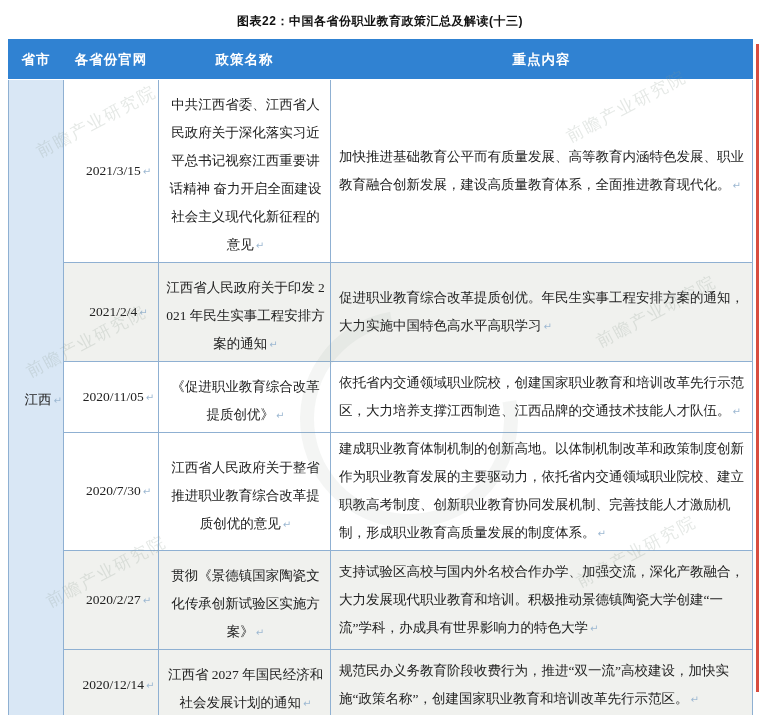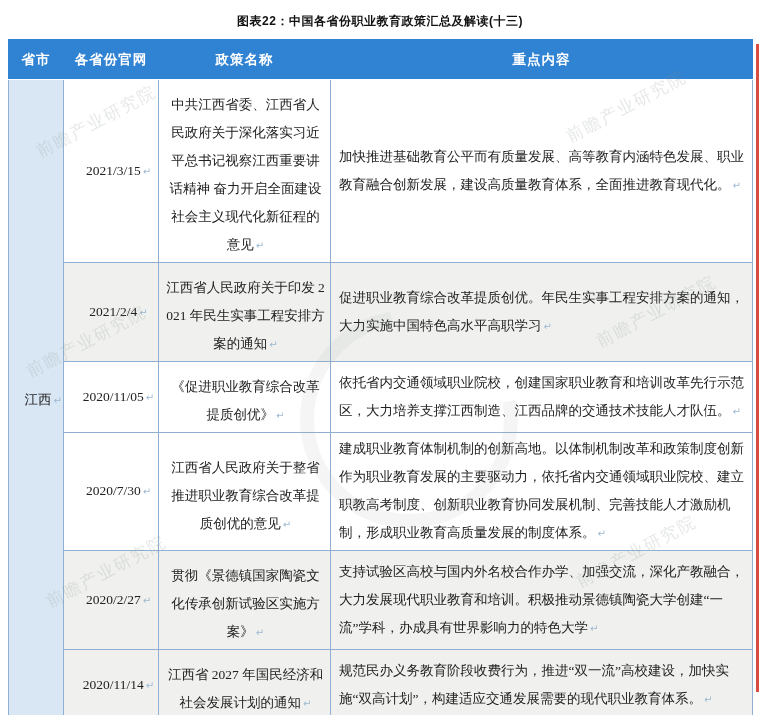--- a/index.html
+++ b/index.html
@@ -104,23 +104,23 @@
     <td class="content"><span>建成职业教育体制机制的创新高地。以体制机制改革和政策制度创新作为职业教育发展的主要驱动力，依托省内交通领域职业院校、建立职教高考制度、创新职业教育协同发展机制、完善技能人才激励机制，形成职业教育高质量发展的制度体系。</span><span class="rm">↵</span></td>
   </tr>
 
   <tr class="r r5 alt">
     <td class="date"><span>2020/2/27</span><span class="rm">↵</span></td>
     <td class="policy-name"><span>贯彻《景德镇国家陶瓷文化传承创新试验区实施方案》</span><span class="rm">↵</span></td>
     <td class="content"><span>支持试验区高校与国内外名校合作办学、加强交流，深化产教融合，大力发展现代职业教育和培训。积极推动景德镇陶瓷大学创建“一流”学科，办成具有世界影响力的特色大学</span><span class="rm">↵</span></td>
   </tr>
 
   <tr class="r r6 alt">
-    <td class="date"><span>2020/11/14</span><span class="rm">↵</span></td>
+    <td class="date"><span>2020/12/14</span><span class="rm">↵</span></td>
     <td class="policy-name"><span>江西省 2027 年国民经济和社会发展计划的通知</span><span class="rm">↵</span></td>
-    <td class="content"><span>规范民办义务教育阶段收费行为，推进“双一流”高校建设，加快实施“双高计划”，构建适应交通发展需要的现代职业教育体系。</span><span class="rm">↵</span></td>
+    <td class="content"><span>规范民办义务教育阶段收费行为，推进“双一流”高校建设，加快实施“政策名称”，创建国家职业教育和培训改革先行示范区。</span><span class="rm">↵</span></td>
   </tr>
 </tbody>
   </table>
 
 <div class="footer-bar">
   <span class="source-note">资料来源：各省份官网 前瞻产业研究院整理</span>
   <span class="app-credit">@前瞻经济学人APP</span>
 </div>
 
 <div class="watermarks">

